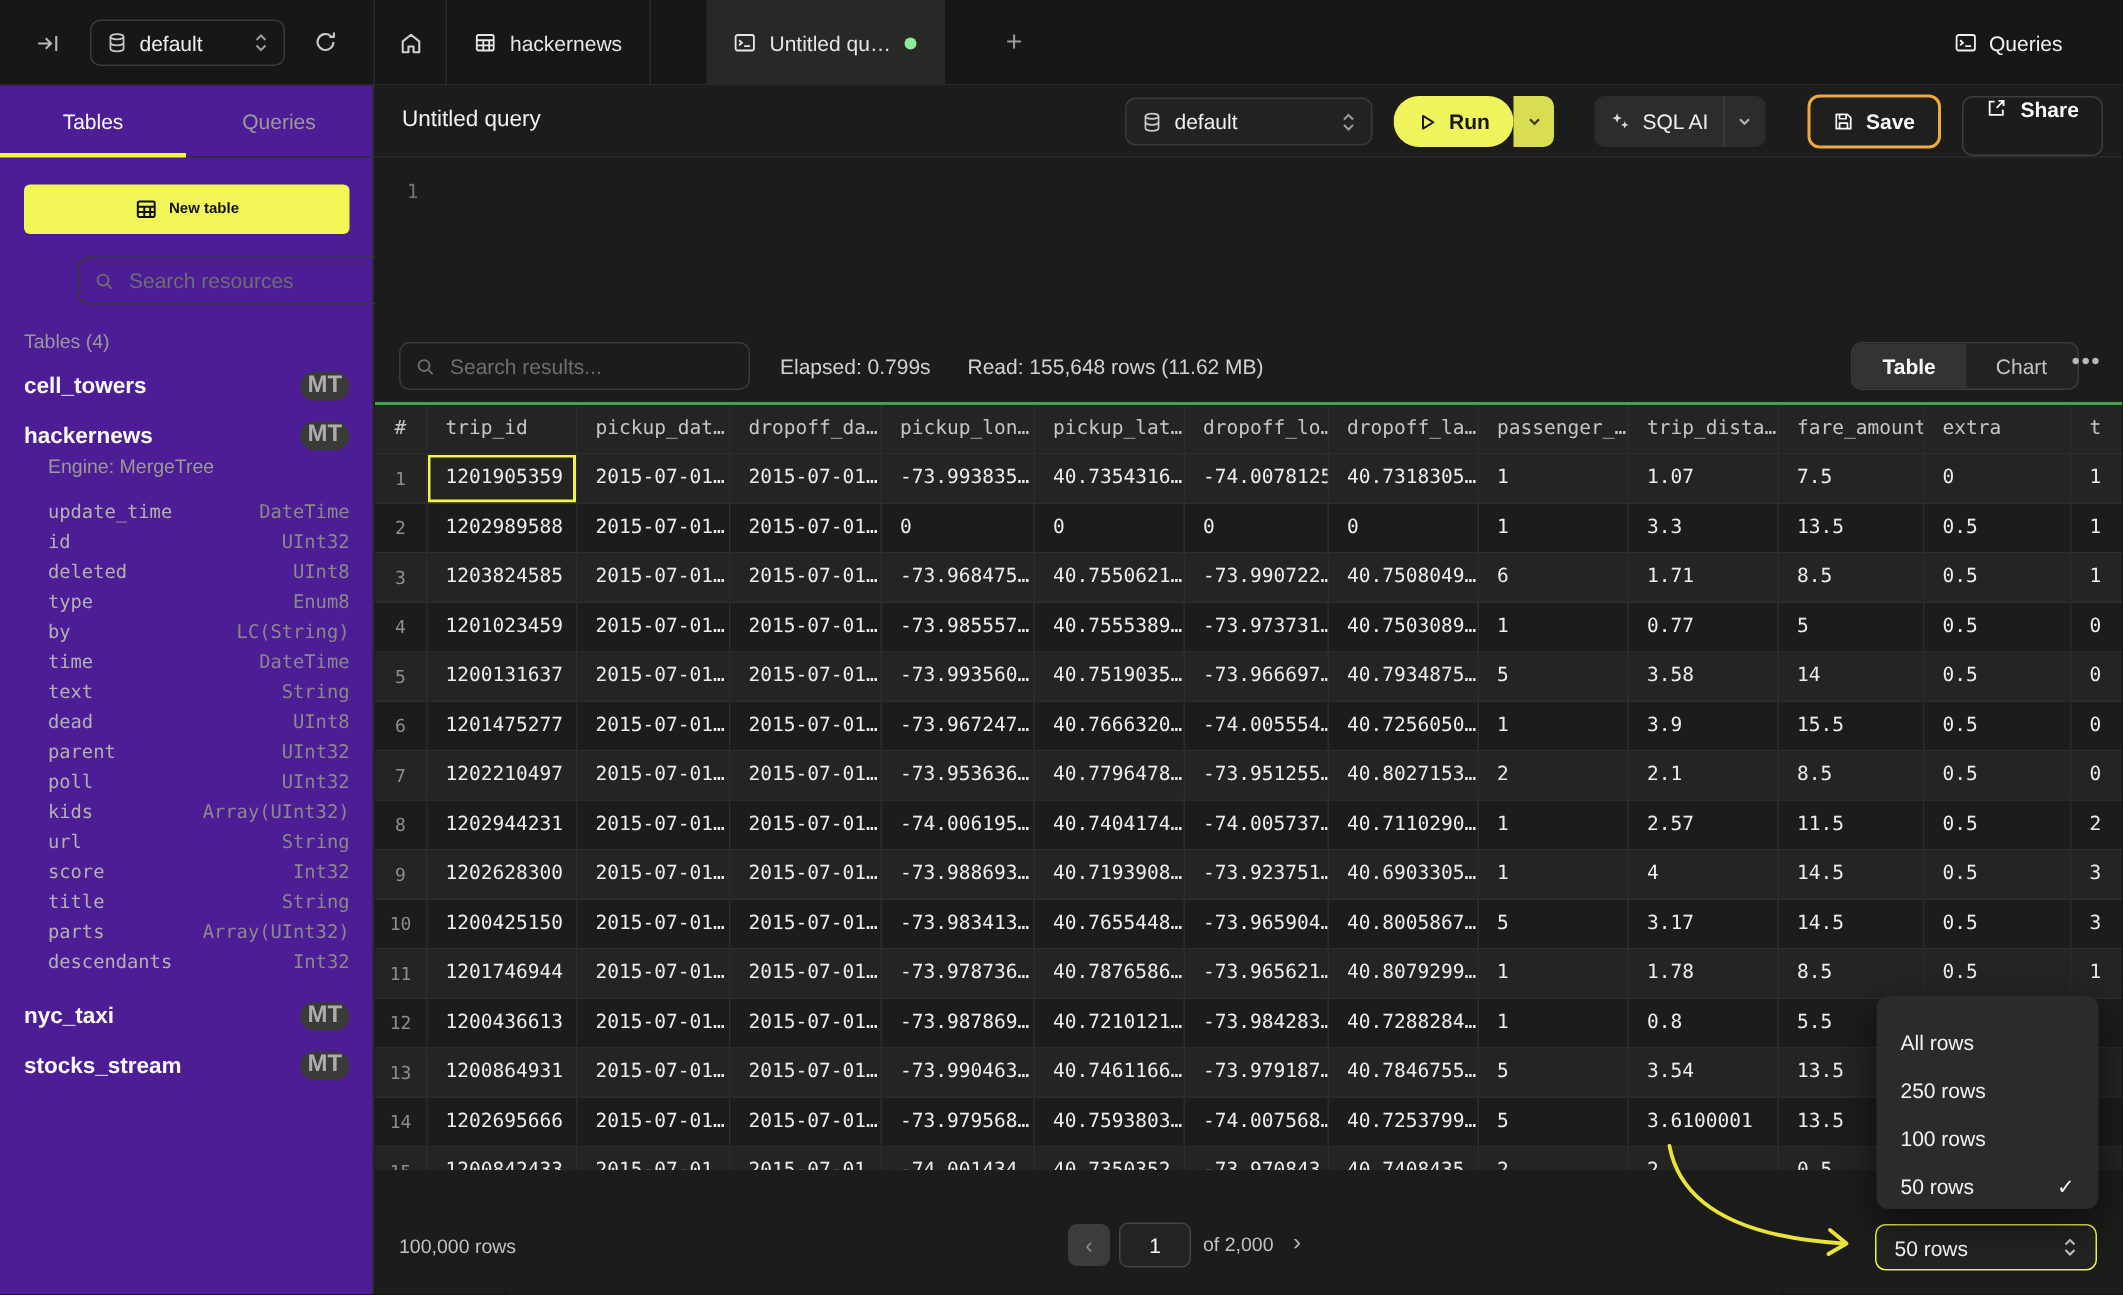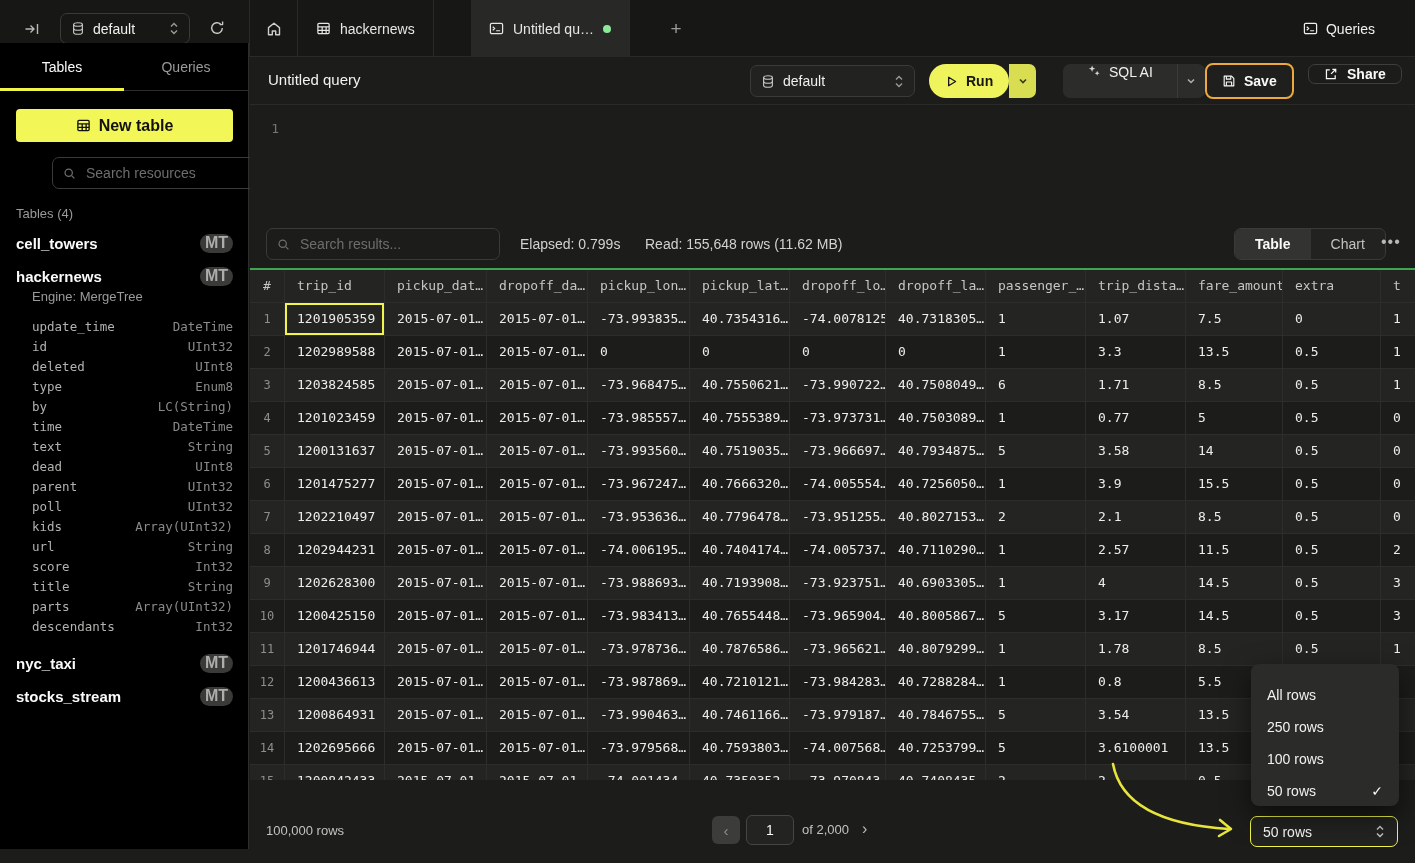--- a/index.html
+++ b/index.html
@@ -19,27 +19,27 @@
        border-right:1px solid #2a2a28;color:#e6e6e4;font-size:14px;}
   .tab-home{left:249px;width:49px;justify-content:center;padding:0;color:#cfcfcd;border-left:1px solid #2a2a28;}
   .tab-hn{left:298px;}
   .tab-q{left:471px;background:#282826;border-right:1px solid #2a2a28;}
   .gdot{width:8px;height:8px;border-radius:50%;background:#8ce99a;}
   .tab-plus{position:absolute;left:657px;top:0;height:57px;width:38px;display:flex;align-items:center;justify-content:center;
             color:#9a9a98;font-size:19px;}
   .queries-top{position:absolute;right:40px;top:0;height:57px;display:flex;align-items:center;gap:8px;color:#f0f0ee;font-size:14px;}
 
   
-  .sidebar{position:absolute;left:0;top:43px;width:249px;height:806px;background:#000000;border-right:1px solid #2e2e2c;}
+  .sidebar{position:absolute;left:0;top:57px;width:249px;height:806px;background:#4c1d95;border-right:1px solid #2e2e2c;}
   .side-tabs{position:absolute;left:0;top:0;width:100%;height:48px;border-bottom:1px solid #2e2e2c;display:flex;}
   .side-tab{flex:1;display:flex;align-items:center;justify-content:center;font-size:14px;color:#9a9a98;position:relative;cursor:pointer;}
   .side-tab.active{color:#fafaf8;}
   .side-tab.active::after{content:"";position:absolute;left:0;right:0;bottom:-1px;height:3px;background:#f1f54a;}
   .new-table{position:absolute;left:16px;top:66px;width:217px;height:33px;background:#f2f657;border:none;border-radius:4px;
-             display:flex;align-items:center;justify-content:center;gap:8px;color:#111110;font-size:16px;font-weight:700;cursor:pointer;}
+             display:flex;align-items:center;justify-content:center;gap:8px;color:#111110;font-size:10px;font-weight:700;cursor:pointer;}
   .side-search{position:absolute;left:16px;top:114px;width:217px;height:32px;border:1px solid #3a3a38;border-radius:7px;
                display:flex;align-items:center;gap:8px;padding:0 10px;color:#6e6e6c;margin-left:36px;}
   .side-search input{background:transparent;border:none;outline:none;color:#d0d0ce;font-size:14px;width:100%;
                      font-family:"Liberation Sans",sans-serif;}
   .side-search input::placeholder{color:#6e6e6c;}
   .side-section{position:absolute;left:16px;top:163px;font-size:13px;color:#9a9a98;}
   .tbl-item{position:absolute;left:0;width:249px;height:24px;display:flex;align-items:center;padding:0 16px;cursor:pointer;}
   .tbl-item .nm{font-size:15px;font-weight:700;color:#fafaf8;}
   .mt-badge{margin-left:auto;width:33px;height:19px;border-radius:10px;background:#3a3a38;color:#adadab;
             font-size:16px;font-weight:700;display:flex;align-items:center;justify-content:center;}
@@ -52,26 +52,26 @@
   
   .qheader{position:absolute;left:250px;top:57px;width:1165px;height:48px;border-bottom:1px solid #2a2a28;background:#1c1c1a;}
   .qtitle{position:absolute;left:18px;top:14px;font-size:15px;color:#f2f2f0;}
   .qh-dbpill{position:absolute;left:500px;top:8px;width:165px;height:32px;border:1px solid #3a3a38;border-radius:7px;
              display:flex;align-items:center;gap:8px;padding:0 10px;font-size:14px;color:#f0f0ee;background:#222220;}
   .qh-dbpill .ud{margin-left:auto;color:#9a9a98;}
   .run-btn{position:absolute;left:679px;top:7px;height:34px;border-radius:7px;overflow:hidden;display:flex;cursor:pointer;}
   .run-main{background:#eff35c;color:#161614;display:flex;align-items:center;gap:8px;padding:0 16px;font-size:14px;font-weight:700;border-radius:17px;}
   .run-caret{background:#d9dd52;width:27px;display:flex;align-items:center;justify-content:center;color:#3a3a14;}
   .sqlai-btn{position:absolute;left:813px;top:7px;height:34px;border-radius:7px;background:#2c2c2a;display:flex;cursor:pointer;}
-  .sqlai-main{display:flex;align-items:flex-start;gap:8px;padding:0 24px;font-size:14px;color:#f0f0ee;border-right:1px solid #3c3c3a;}
+  .sqlai-main{display:flex;align-items:center;gap:8px;padding:0 10px;font-size:14px;color:#f0f0ee;border-right:1px solid #3c3c3a;}
   .sqlai-caret{width:27px;display:flex;align-items:center;justify-content:center;color:#b0b0ae;}
   .save-btn{position:absolute;left:955px;top:6px;height:36px;padding:0 15px;border:2px solid #eda83e;border-radius:8px;
             background:#1f1f1d;display:flex;align-items:center;gap:8px;font-size:14px;font-weight:700;color:#fafaf8;cursor:pointer;}
-  .share-btn{position:absolute;left:1058px;top:7px;height:20px;padding:0 15px;border:1px solid #3e3e3c;border-radius:7px;
-             display:flex;align-items:center;gap:9px;font-size:14px;font-weight:700;color:#fafaf8;cursor:pointer;}
+  .share-btn{position:absolute;left:1058px;top:7px;height:40px;padding:0 15px;border:1px solid #3e3e3c;border-radius:7px;
+             display:flex;gap:9px;font-size:14px;font-weight:700;color:#fafaf8;cursor:pointer;}
 
   
   .editor{position:absolute;left:250px;top:106px;width:1165px;height:119px;background:#1c1c1a;cursor:text;}
   .gutter{position:absolute;left:15px;top:13px;width:14px;text-align:right;color:#757573;
           font-family:"DejaVu Sans Mono",monospace;font-size:13px;line-height:20px;}
   .code{position:absolute;left:41px;top:12px;font-family:"DejaVu Sans Mono",monospace;font-size:14px;line-height:21px;white-space:pre;}
   .tk-kw{color:#6fa3d8;}
   .tk-pl{color:#e8e8e6;}
   .tk-id{color:#f2f2f0;font-weight:700;}
   .tk-num{color:#dd7e3e;}

